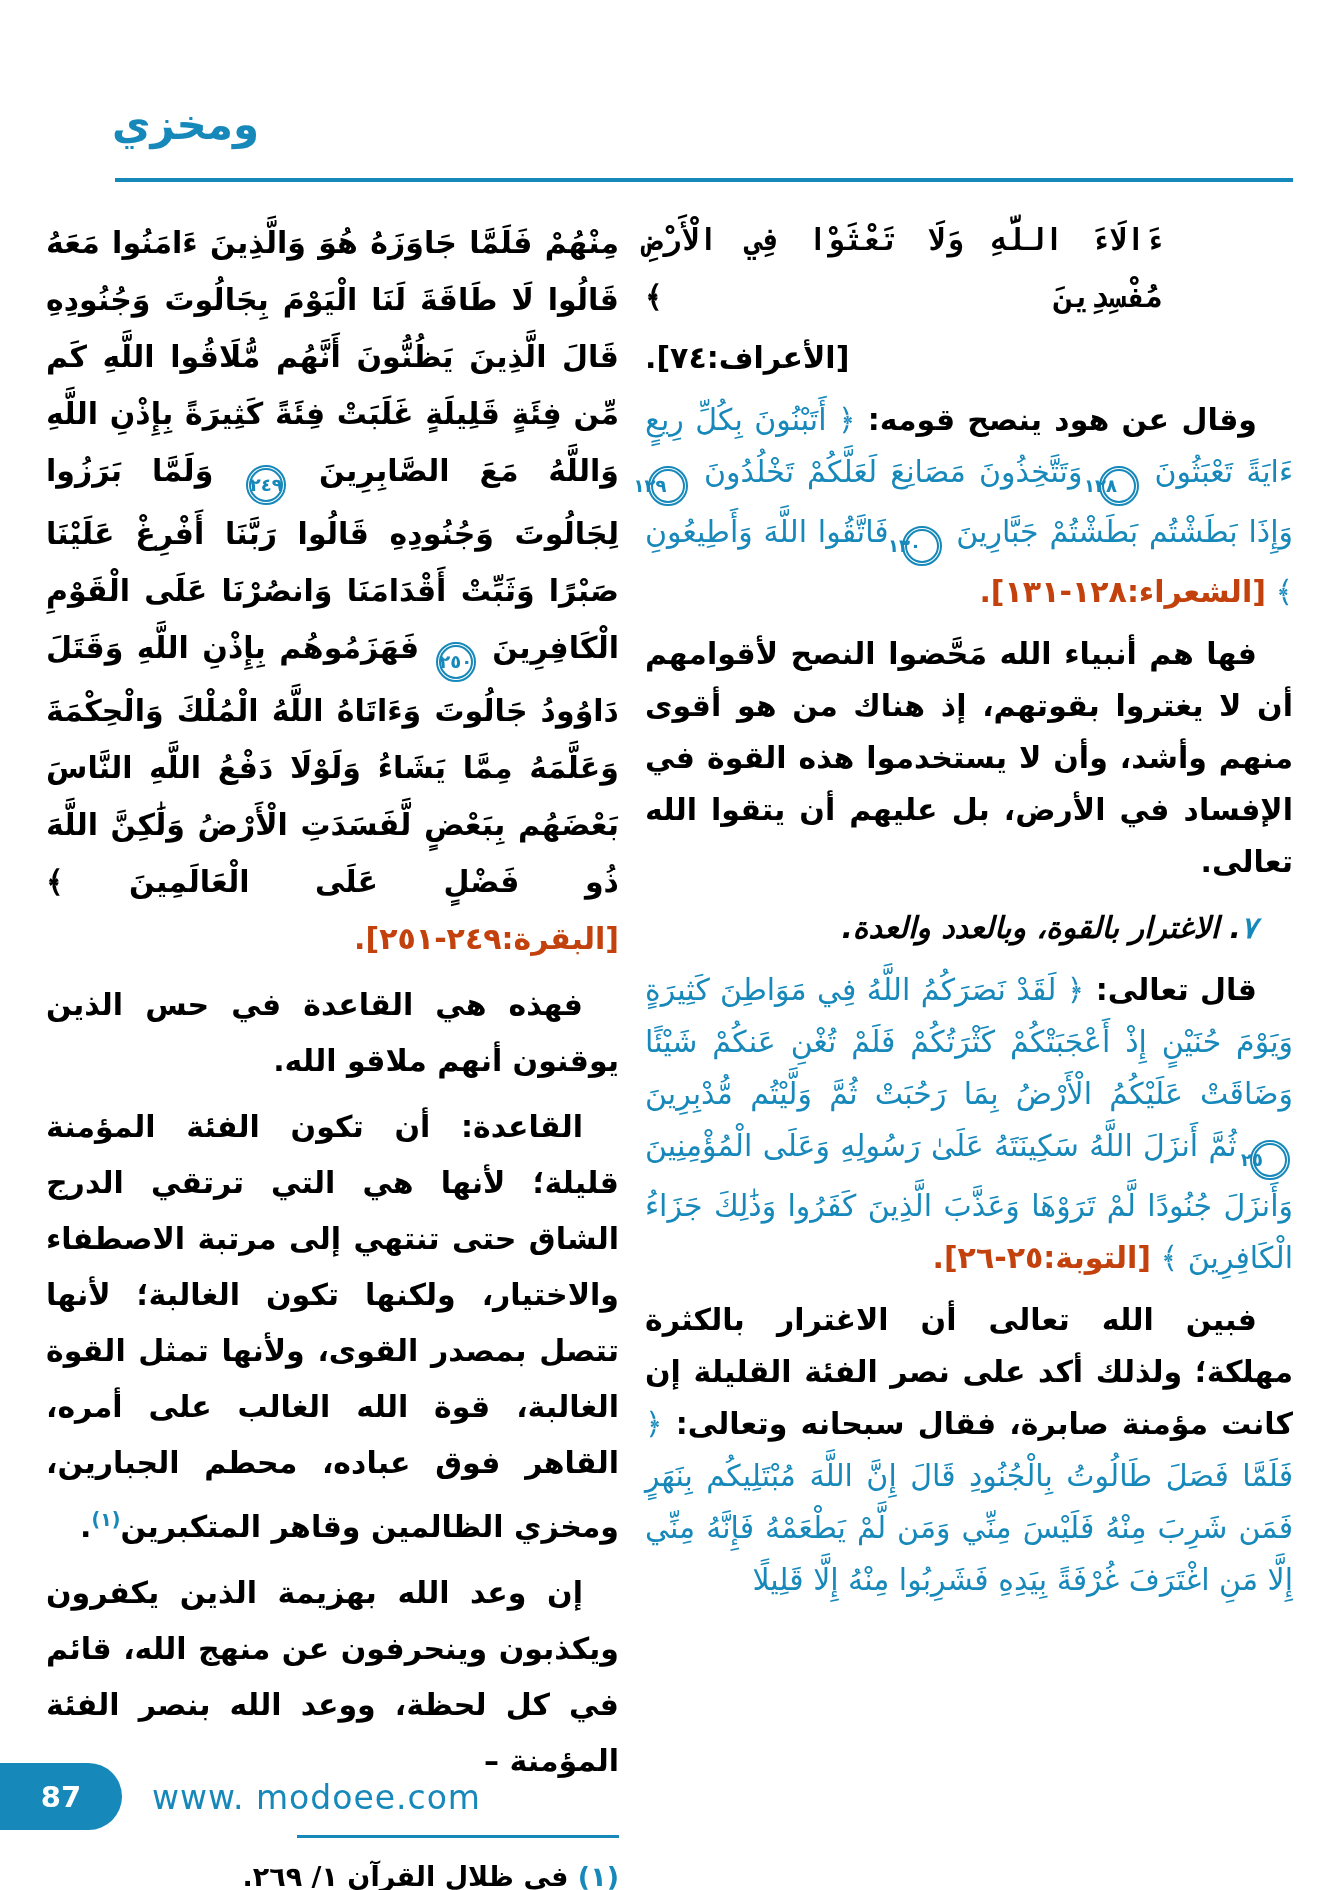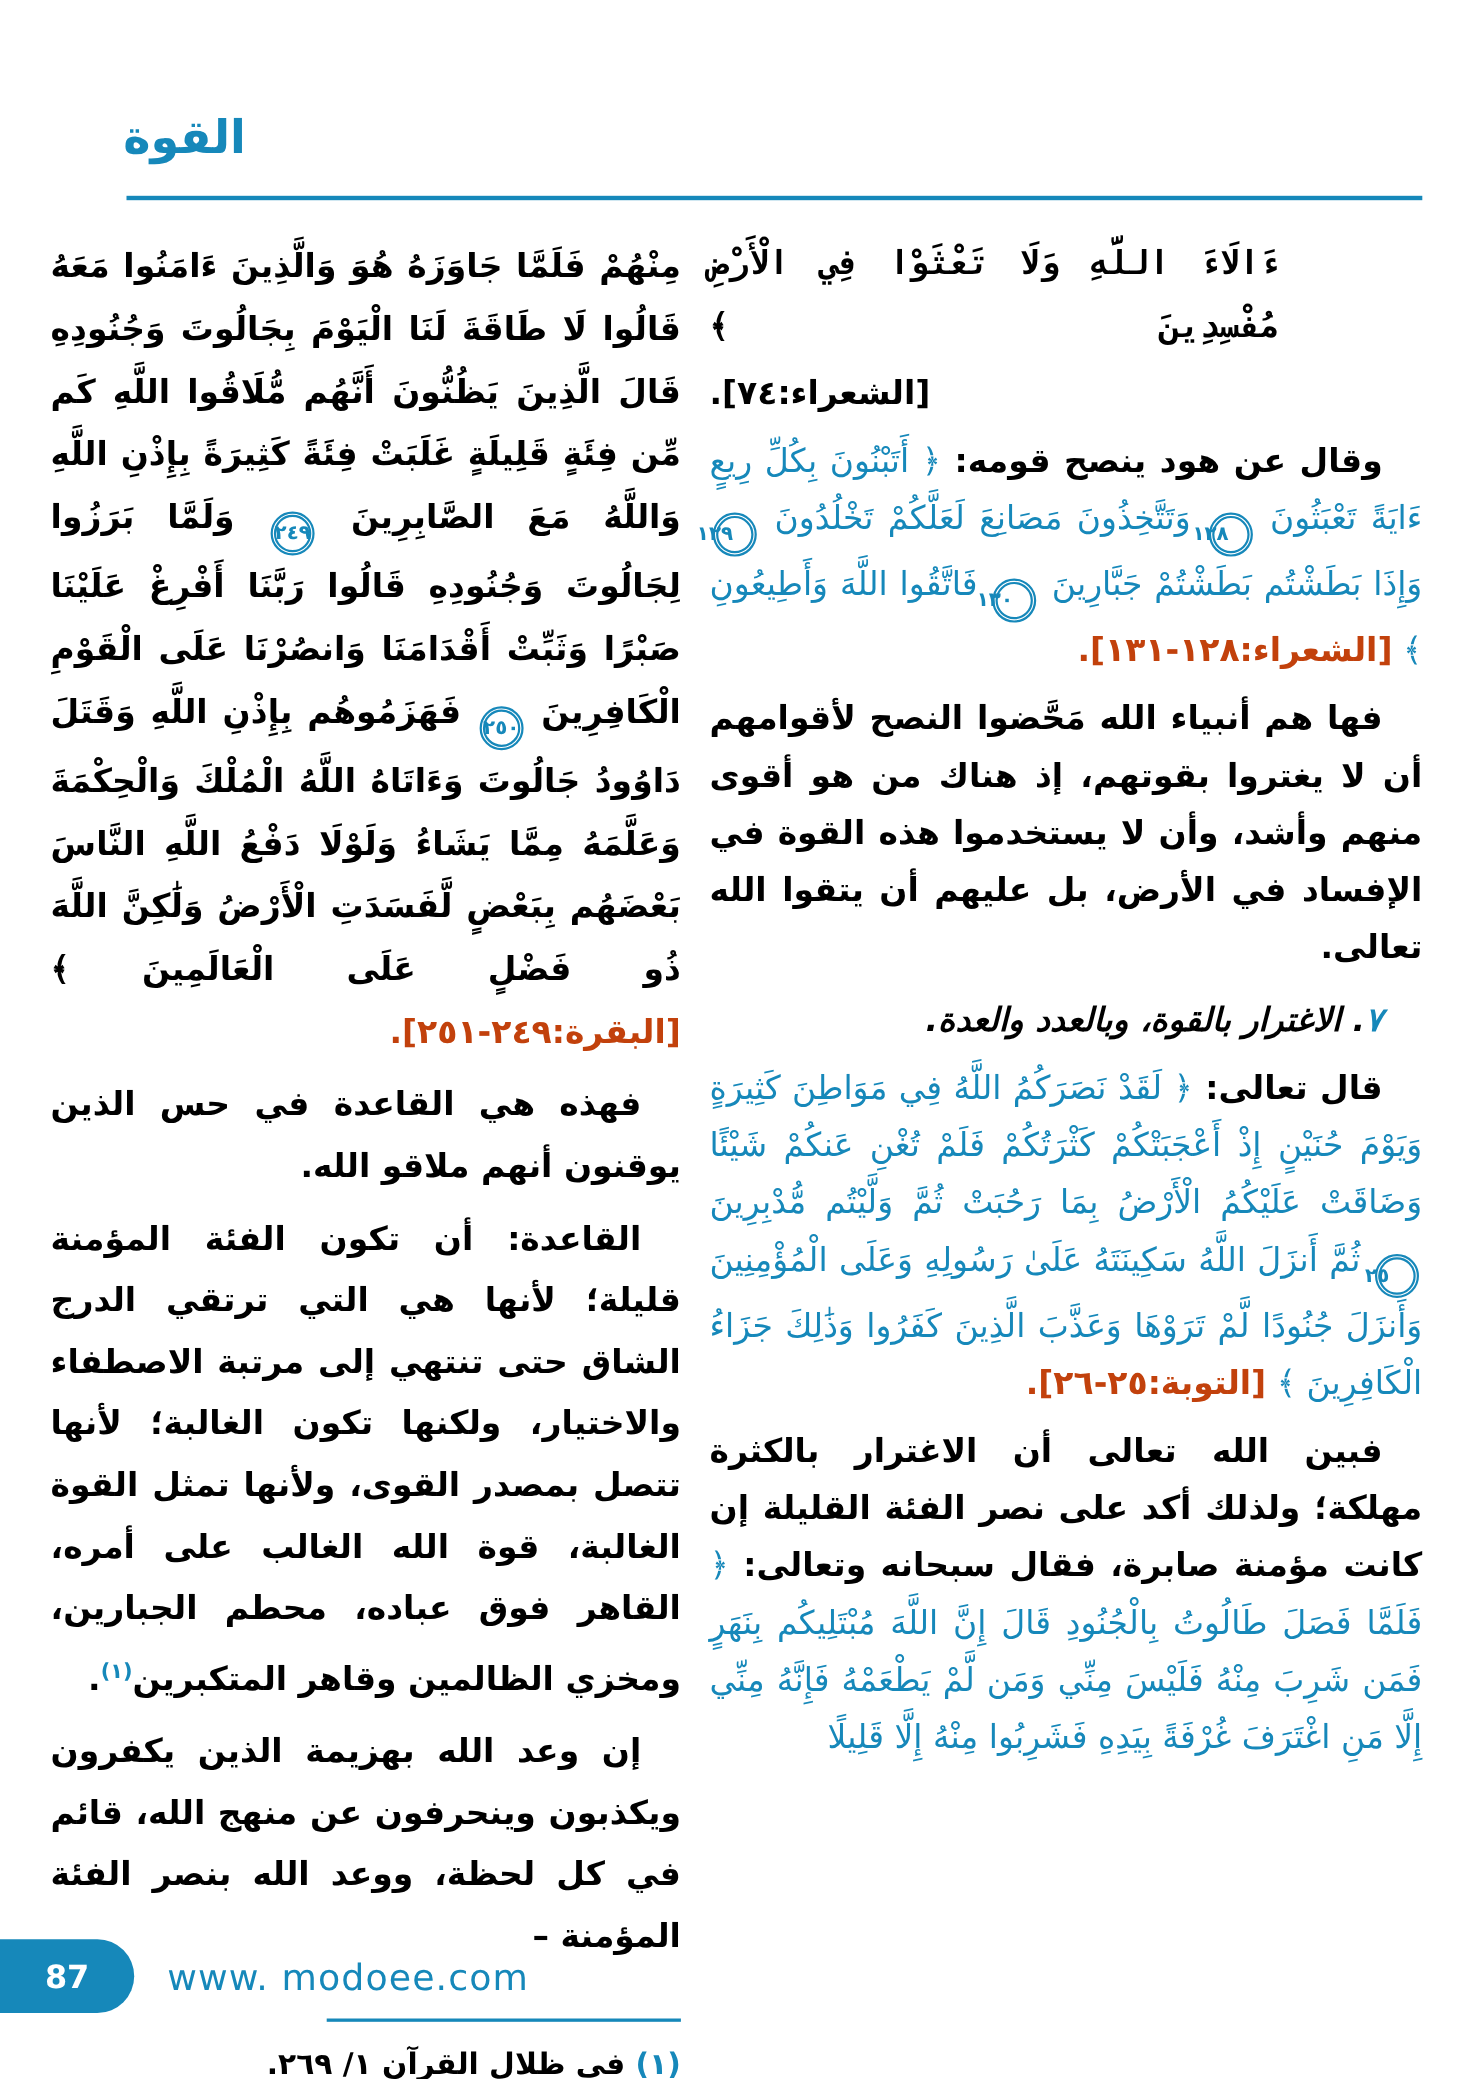--- a/index.html
+++ b/index.html
@@ -60,28 +60,28 @@
   .site {
     position:absolute; left:152px; top:1778px; color:var(--accent);
     font-size:33px; font-weight:400; direction:ltr; letter-spacing:1px;
   }
 </style>
 </head>
 <body>
 
 <div class="page">
 
-  <div class="header-title">القوة</div>
+  <div class="header-title">ومخزي</div>
   <div class="header-rule"></div>
 
   <div class="content">
 
     <div class="col-first">
       <p class="quran-para verse-cont">ءَالَاءَ اللَّهِ وَلَا تَعْثَوْا فِي الْأَرْضِ مُفْسِدِينَ ﴾</p>
-      <p class="ref-standalone">[الشعراء:٧٤].</p>
+      <p class="ref-standalone">[الأعراف:٧٤].</p>
 
       <p class="para">
         <span>وقال عن هود ينصح قومه: </span><span class="quran">﴿ أَتَبْنُونَ بِكُلِّ رِيعٍ ءَايَةً تَعْبَثُونَ </span><span class="aya-badge">١٢٨</span><span class="quran"> وَتَتَّخِذُونَ مَصَانِعَ لَعَلَّكُمْ تَخْلُدُونَ </span><span class="aya-badge">١٢٩</span><span class="quran"> وَإِذَا بَطَشْتُم بَطَشْتُمْ جَبَّارِينَ </span><span class="aya-badge">١٣٠</span><span class="quran"> فَاتَّقُوا اللَّهَ وَأَطِيعُونِ ﴾ </span><span class="ref-inline">[الشعراء:١٢٨-١٣١].</span>
       </p>
 
       <p class="para">فها هم أنبياء الله مَحَّضوا النصح لأقوامهم أن لا يغتروا بقوتهم، إذ هناك من هو أقوى منهم وأشد، وأن لا يستخدموا هذه القوة في الإفساد في الأرض، بل عليهم أن يتقوا الله تعالى.</p>
 
       <p class="section-h">
         <span class="h-num">٧</span><span>. الاغترار بالقوة، وبالعدد والعدة.</span>
       </p>

